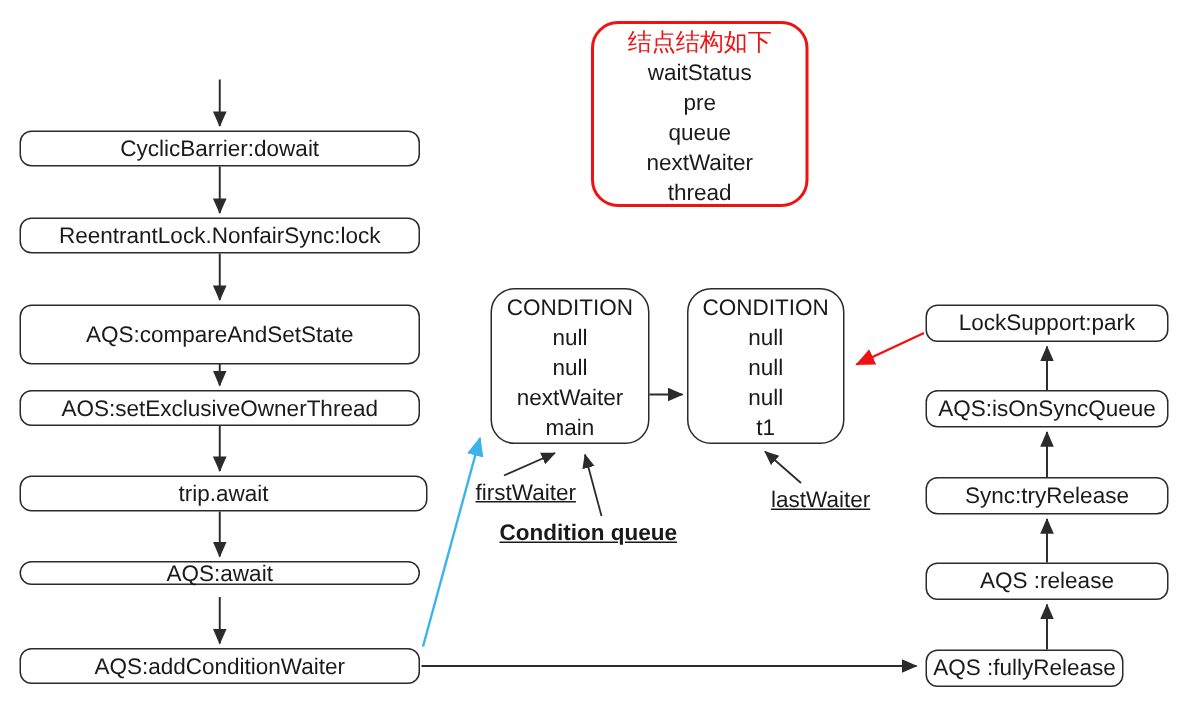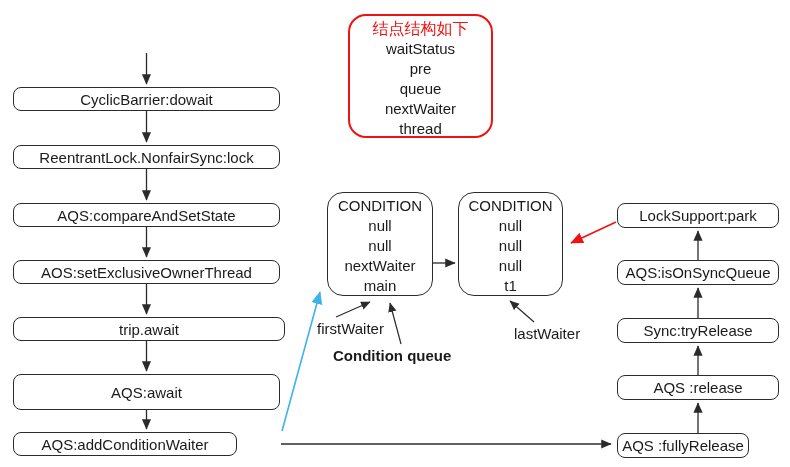--- a/index.html
+++ b/index.html
@@ -40,26 +40,28 @@
   .legend-box{
     position:absolute;
     box-sizing:border-box;
     border:2px solid var(--red);
     border-radius:18px;
     background:#ffffff;
     text-align:center;
     font-size:15px;
     line-height:20px;
     padding-top:3px;
+    margin-left:46px;
   }
   .legend-title{color:var(--red);font-size:16px;}
   .float-label{
     position:absolute;
     font-size:15px;
     white-space:nowrap;
+    text-decoration:underline;
   }
   .bold{font-weight:bold;}
 </style>
 </head>
 <body>
 
 <div class="canvas">
 
   <svg class="connectors" viewBox="0 0 790 467">
     <defs>
@@ -95,25 +97,25 @@
     <line x1="401" y1="344" x2="390" y2="303" stroke="#2b2b2b" stroke-width="1.2" marker-end="url(#ah-black)"></line>
     <line x1="534" y1="322" x2="510" y2="301" stroke="#2b2b2b" stroke-width="1.2" marker-end="url(#ah-black)"></line>
 
     <line x1="282" y1="431" x2="320" y2="292" stroke="#3cb4eb" stroke-width="1.6" marker-end="url(#ah-blue)"></line>
 
     <line x1="616" y1="222" x2="571" y2="243" stroke="#ef1212" stroke-width="1.6" marker-end="url(#ah-red)"></line>
   </svg>
 
   <div class="node" style="left:13px;top:145px;width:267px;height:24px">ReentrantLock.NonfairSync:lock</div>
   <div class="node" style="left:13px;top:87px;width:267px;height:24px">CyclicBarrier:dowait</div>
-  <div class="node" style="left:13px;top:203px;width:267px;height:24px">AQS:compareAndSetState</div>
+  <div class="node" style="left:13px;top:203px;width:267px;height:40px">AQS:compareAndSetState</div>
   <div class="node" style="left:13px;top:260px;width:267px;height:24px">AOS:setExclusiveOwnerThread</div>
   <div class="node" style="left:13px;top:317px;width:272px;height:24px">trip.await</div>
-  <div class="node" style="left:13px;top:374px;width:267px;height:36px">AQS:await</div>
-  <div class="node" style="left:13px;top:432px;width:224px;height:24px">AQS:addConditionWaiter</div>
+  <div class="node" style="left:13px;top:374px;width:267px;height:16px">AQS:await</div>
+  <div class="node" style="left:13px;top:432px;width:267px;height:24px">AQS:addConditionWaiter</div>
 
   <div class="legend-box" style="left:348px;top:14px;width:145px;height:124px">
     <div class="legend-title">结点结构如下</div>
     <div>waitStatus</div>
     <div>pre</div>
     <div>queue</div>
     <div>nextWaiter</div>
     <div>thread</div>
   </div>
 

